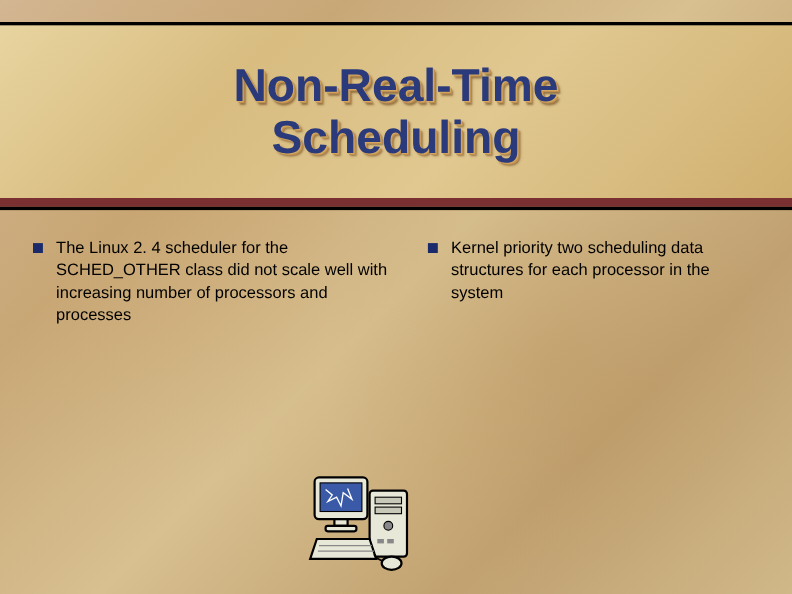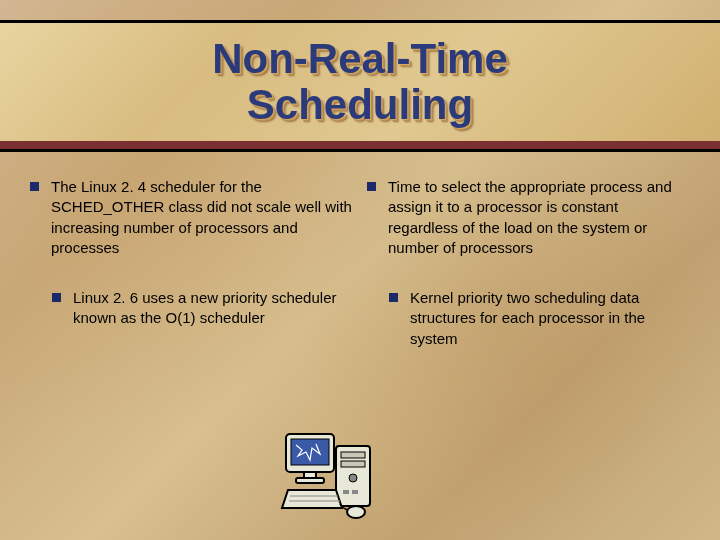--- a/index.html
+++ b/index.html
@@ -18,21 +18,21 @@
     inset: 0;
     background:
       radial-gradient(circle at 20% 30%, rgba(200,160,100,0.3) 0%, transparent 40%),
       radial-gradient(circle at 70% 60%, rgba(180,140,80,0.25) 0%, transparent 35%),
       radial-gradient(circle at 50% 80%, rgba(210,180,120,0.2) 0%, transparent 30%);
     pointer-events: none;
   }
   .title-band {
     position: relative;
     margin-top: 20px;
-    height: 129px;
+    height: 168px;
     background: linear-gradient(135deg, #e8d4a0 0%, #d8bc80 30%, #e0c890 60%, #d0b070 100%);
     border-top: 3px solid #000;
     border-bottom: 8px solid #7a3030;
     display: flex;
     align-items: center;
     justify-content: center;
     text-align: center;
   }
   .title-band::after {
     content: "";
@@ -100,30 +100,22 @@
   <div class="title-text">Non-Real-Time
 Scheduling</div>
 </div>
 
 <div class="content">
   <div class="col">
     <div class="bullet-item">
       <div class="bullet-square"></div>
       <div class="bullet-text">The Linux 2. 4 scheduler for the SCHED_OTHER class did not scale well with increasing number of processors and processes</div>
     </div>
-    <div class="bullet-item indent">
-      <div class="bullet-square"></div>
-      <div class="bullet-text">Linux 2. 6 uses a new priority scheduler known as the O(1) scheduler</div>
-    </div>
   </div>
   <div class="col">
-    <div class="bullet-item">
-      <div class="bullet-square"></div>
-      <div class="bullet-text">Time to select the appropriate process and assign it to a processor is constant regardless of the load on the system or number of processors</div>
-    </div>
     <div class="bullet-item indent">
       <div class="bullet-square"></div>
       <div class="bullet-text">Kernel priority two scheduling data structures for each processor in the system</div>
     </div>
   </div>
 </div>
 
 <svg class="clipart" viewBox="0 0 110 110">
 
   <rect x="58" y="34" width="34" height="60" rx="3" fill="#e8e8d8" stroke="#000" stroke-width="2"></rect>

